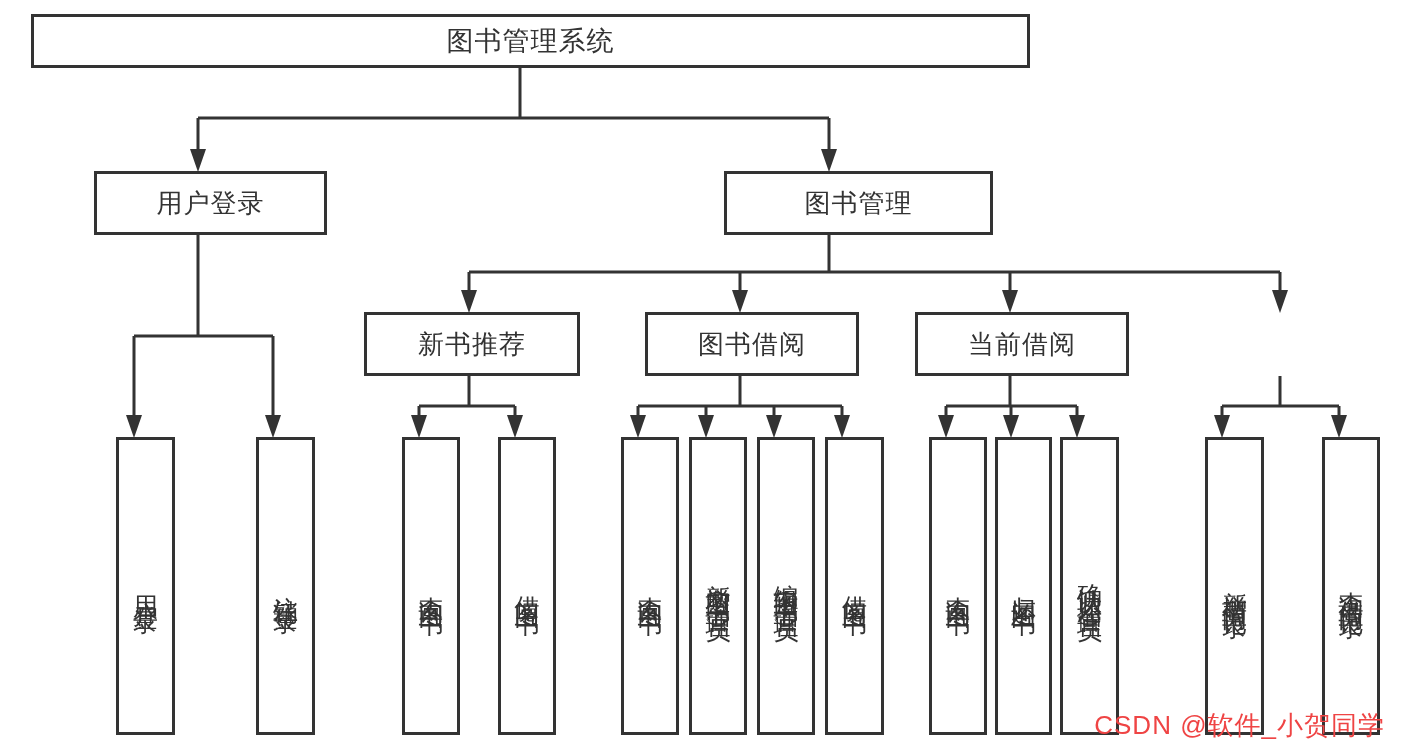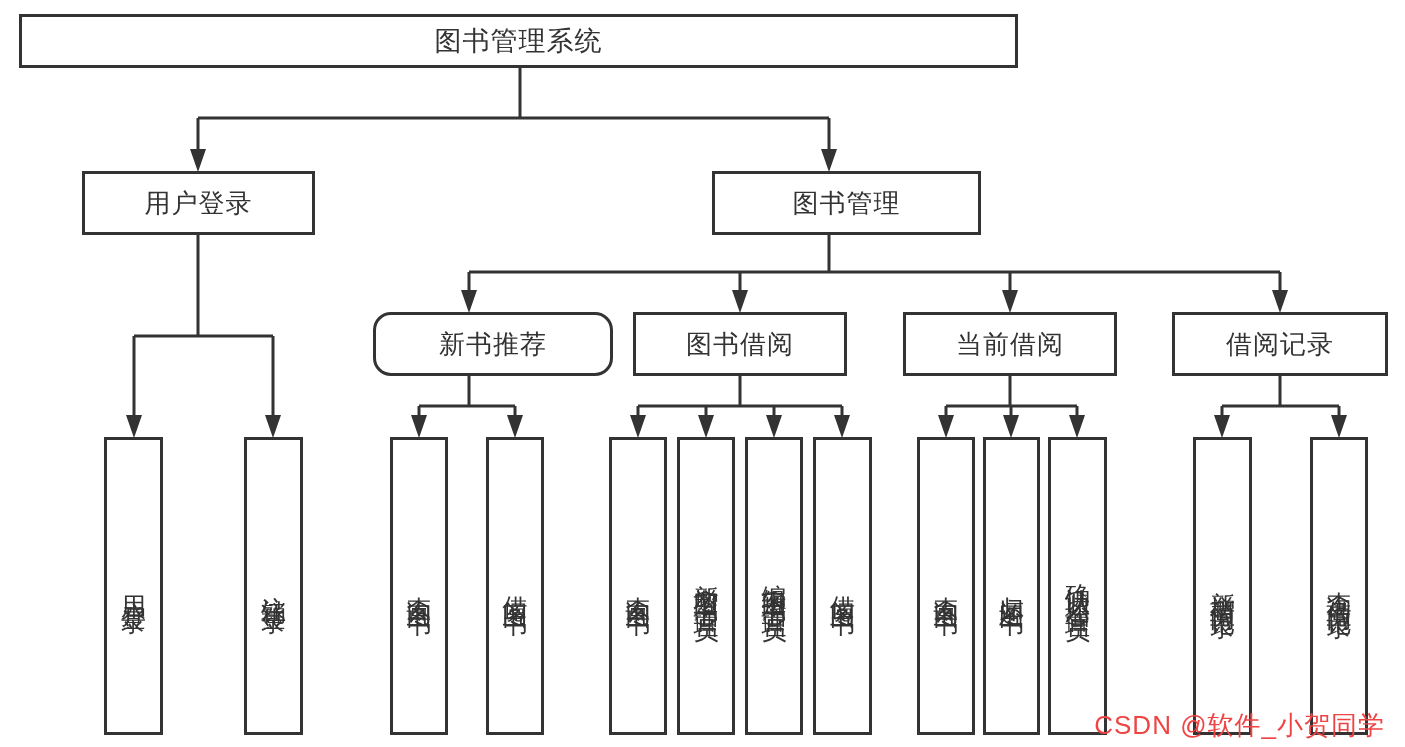--- a/index.html
+++ b/index.html
@@ -35,20 +35,21 @@
   .node {
     position: absolute;
     box-sizing: border-box;
     border: 3px solid #333333;
     background: #ffffff;
     display: flex;
     align-items: center;
     justify-content: center;
     z-index: 2;
     line-height: 1;
+    margin-left: 12px;
   }
   .node.h {
     font-size: 26px;
     letter-spacing: 1px;
   }
   .node.root {
     font-size: 27px;
   }
   .node.v {
     writing-mode: vertical-rl;
@@ -114,24 +115,23 @@
       <polygon points="1214,415 1230,415 1222,438"></polygon>
       <polygon points="1331,415 1347,415 1339,438"></polygon>
     </g>
   </svg>
 
   <div class="node h root" style="left:19px; top:14px; width:999px; height:54px;">图书管理系统</div>
 
   <div class="node h" style="left:82px; top:171px; width:233px; height:64px;">用户登录</div>
   <div class="node h" style="left:712px; top:171px; width:269px; height:64px;">图书管理</div>
 
-  <div class="node h" style="left:373px; top:312px; width:240px; height:64px;border-radius:18px;">新书推荐</div>
+  <div class="node h" style="left:352px; top:312px; width:216px; height:64px;">新书推荐</div>
   <div class="node h" style="left:903px; top:312px; width:214px; height:64px;">当前借阅</div>
   <div class="node h" style="left:633px; top:312px; width:214px; height:64px;">图书借阅</div>
-  <div class="node h" style="left:1172px; top:312px; width:216px; height:64px;">借阅记录</div>
 
   <div class="node v" style="left:104px; top:437px; width:59px; height:298px;">用户登录</div>
   <div class="node v" style="left:244px; top:437px; width:59px; height:298px;">注销登录</div>
 
   <div class="node v" style="left:390px; top:437px; width:58px; height:298px;">查询图书</div>
   <div class="node v" style="left:486px; top:437px; width:58px; height:298px;">借阅图书</div>
 
   <div class="node v" style="left:609px; top:437px; width:58px; height:298px;">查询图书</div>
   <div class="node v" style="left:677px; top:437px; width:58px; height:298px;">新增图书（管理员）</div>
   <div class="node v" style="left:745px; top:437px; width:58px; height:298px;">编辑图书（管理员）</div>

